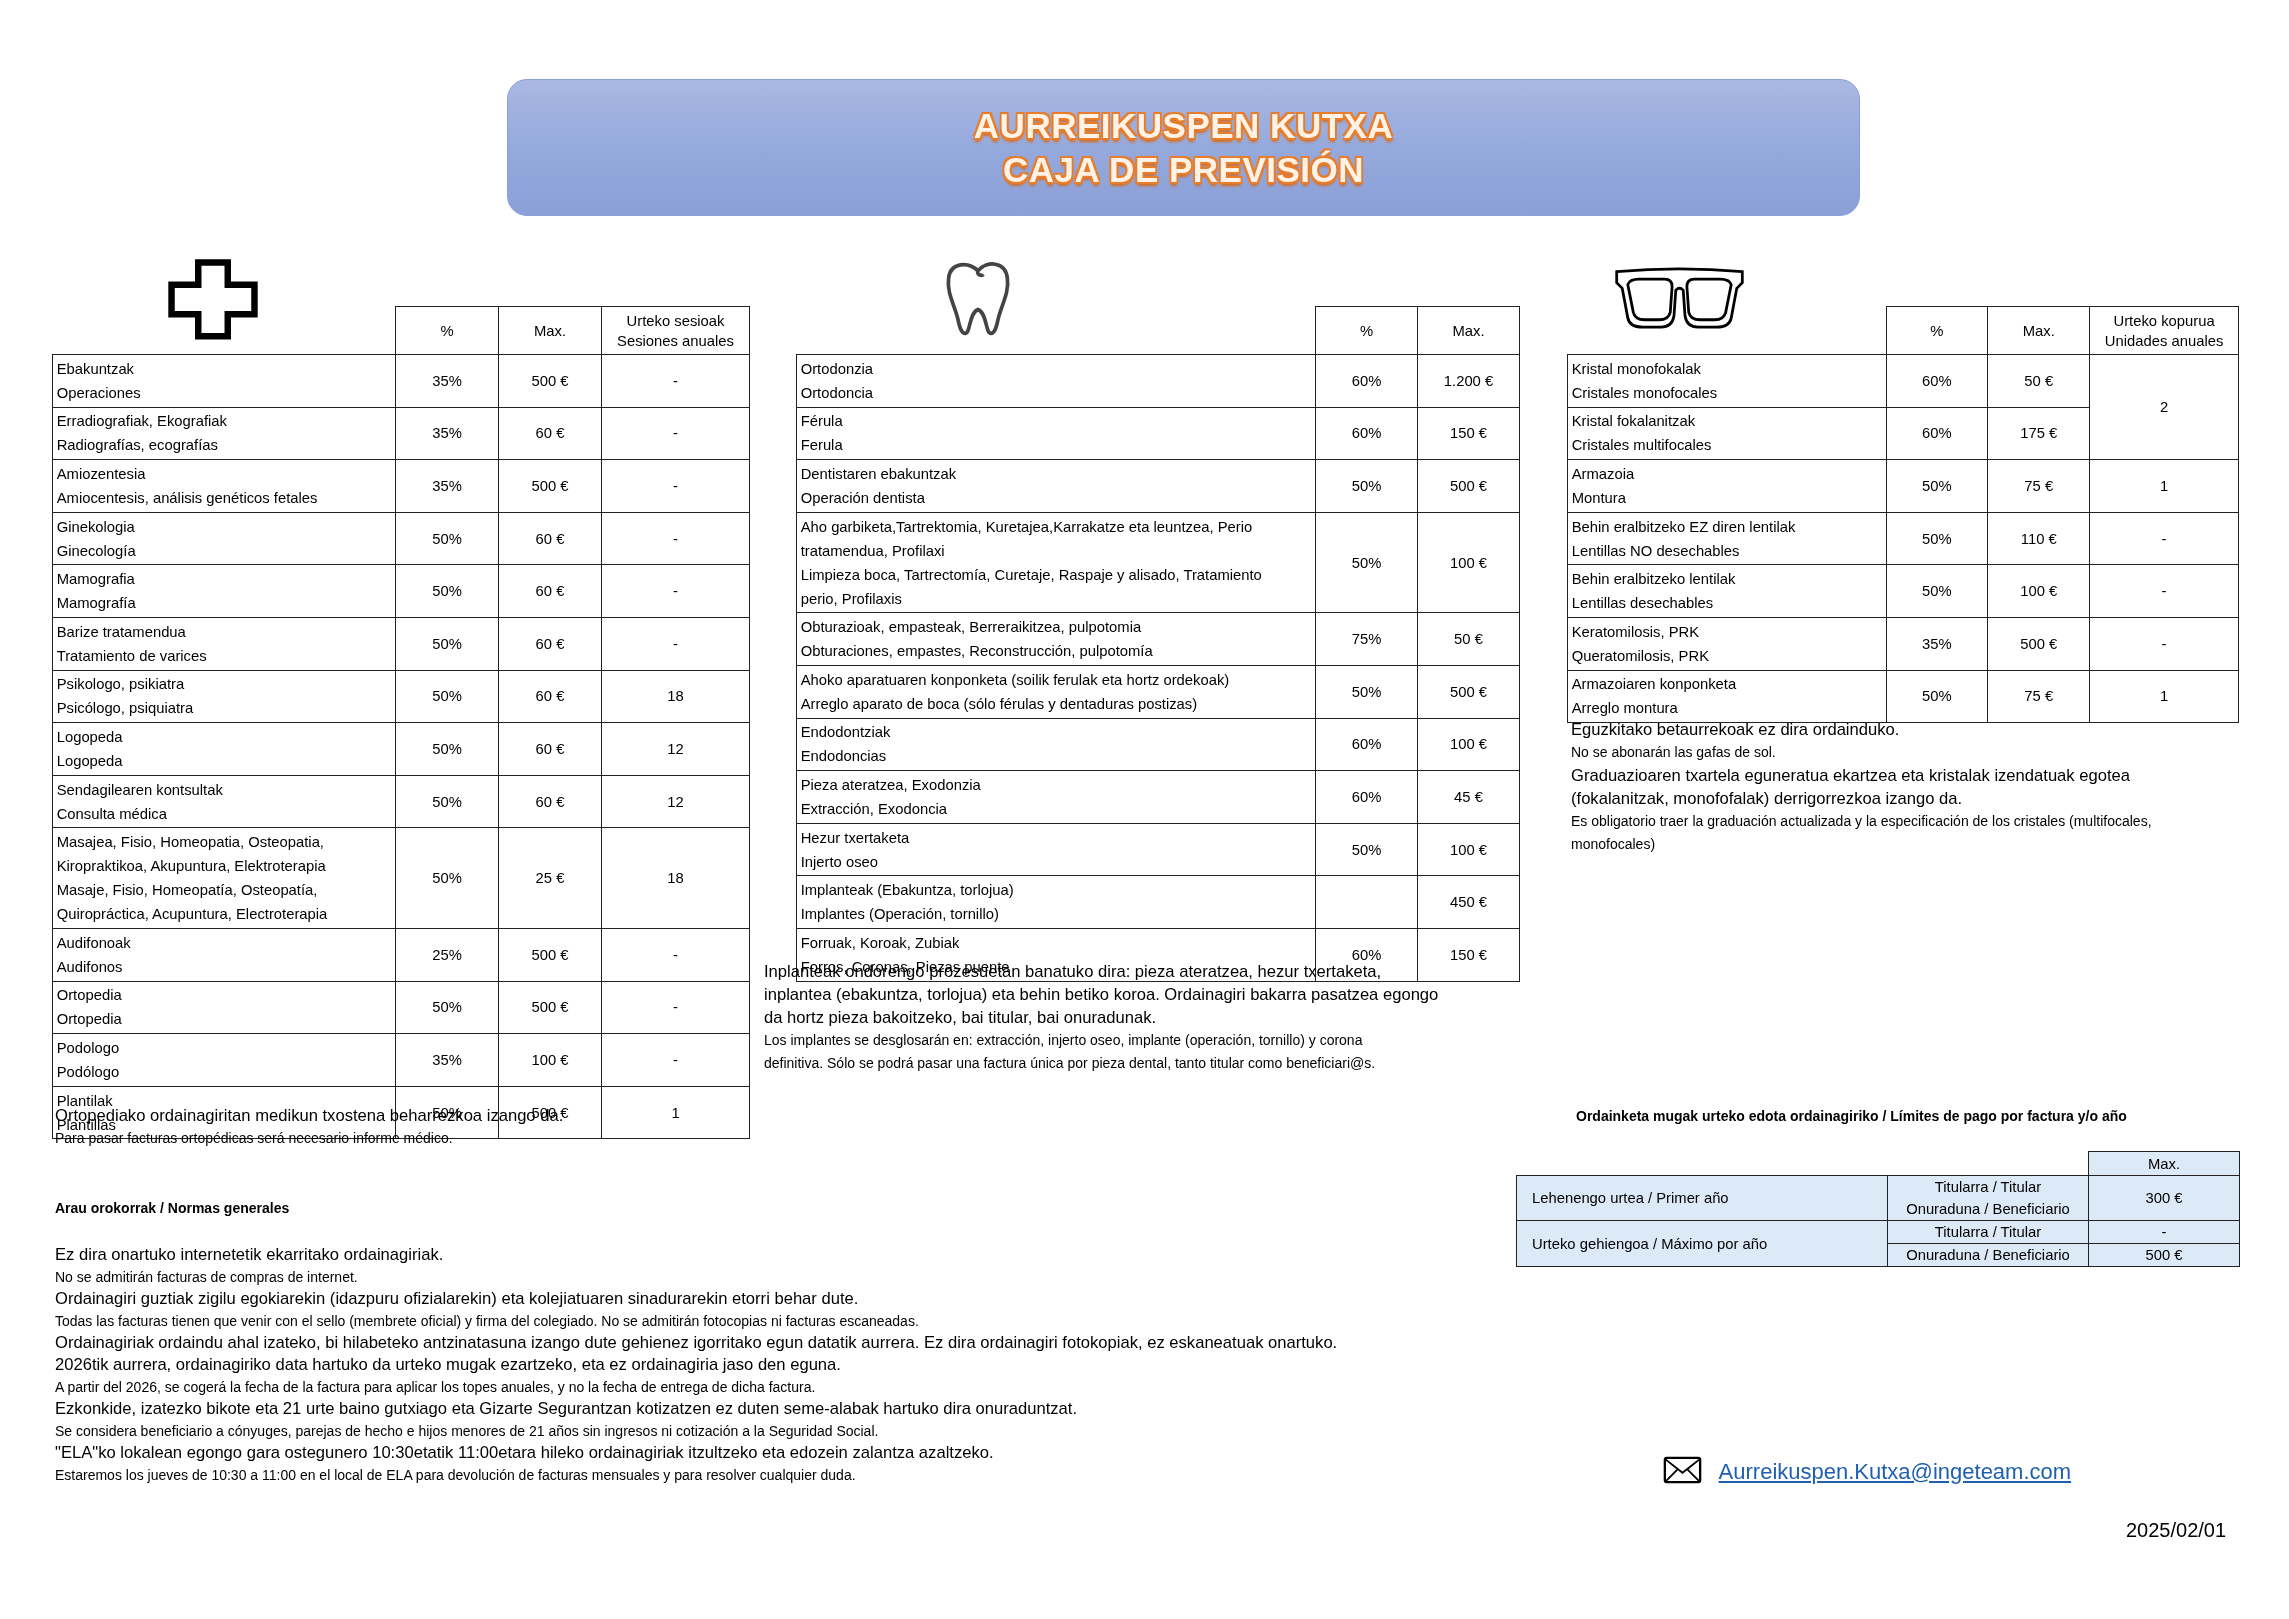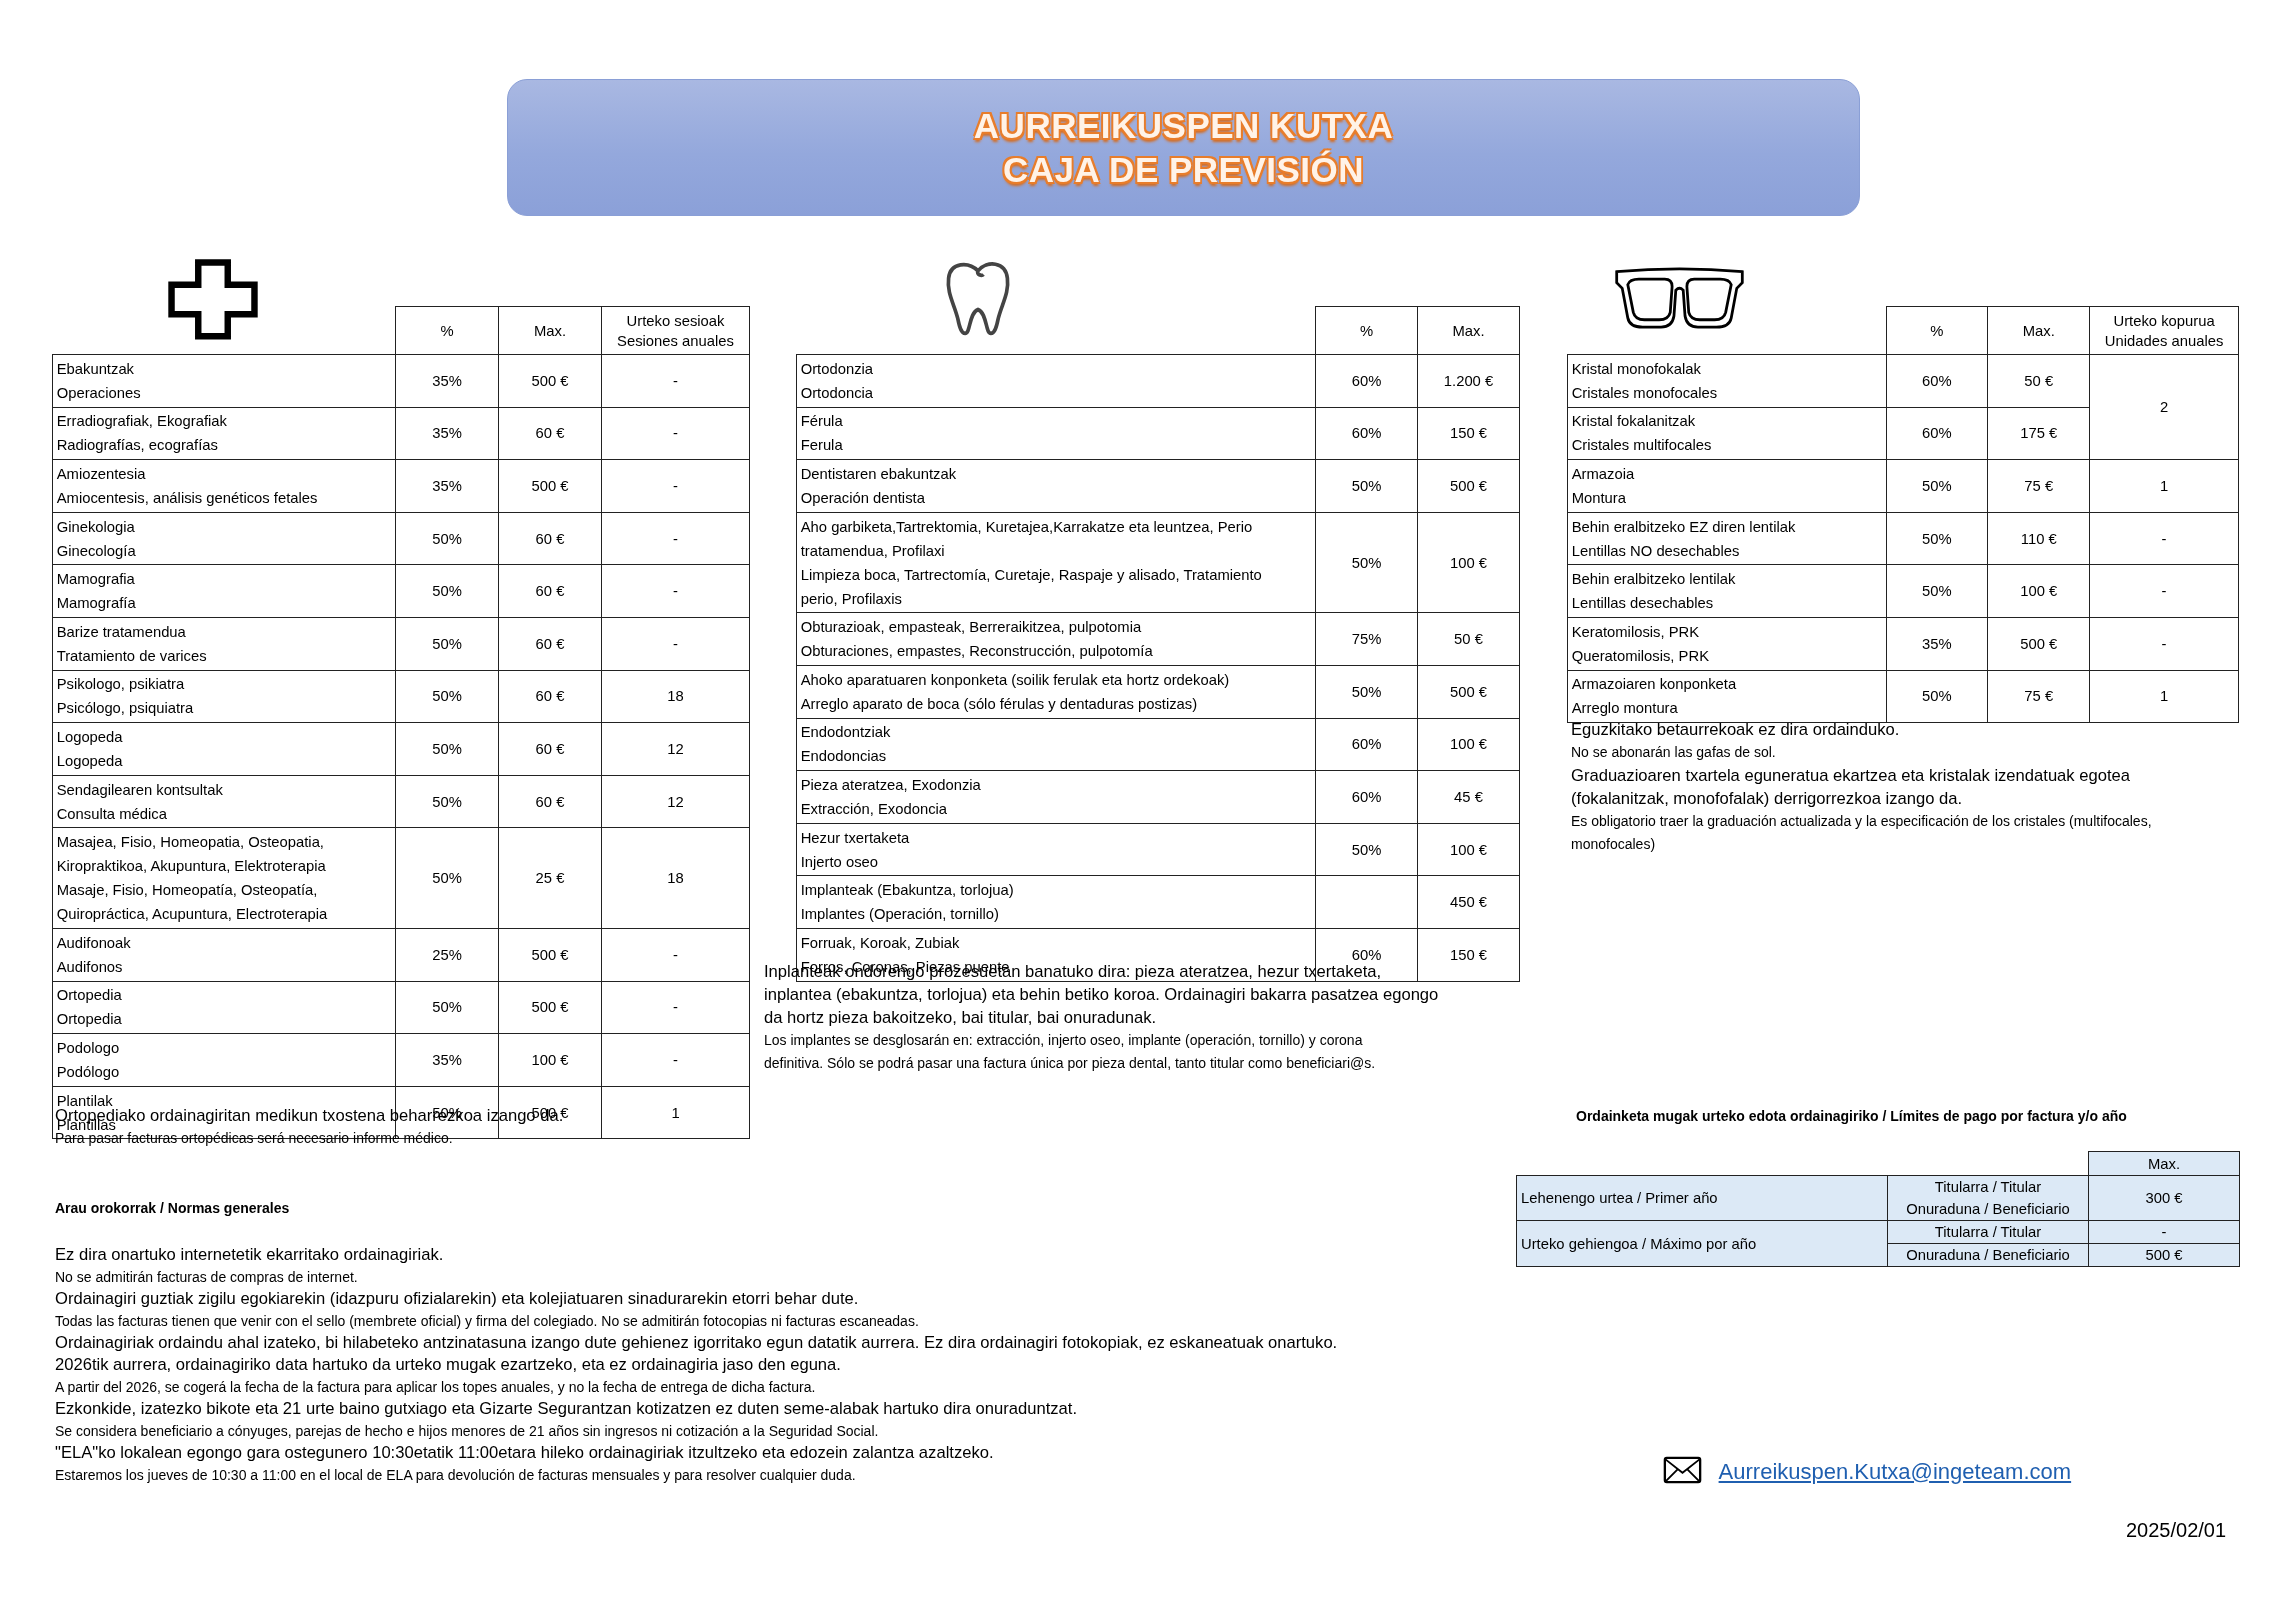--- a/index.html
+++ b/index.html
@@ -34,21 +34,21 @@
   .note { position: absolute; line-height: 23px; }
   .note .eu { font-size: 16.6px; display: block; }
   .note .es { font-size: 14px; display: block; }
 
   .section-head { position: absolute; font-weight: bold; font-size: 14px; }
 
   table.limits { position: absolute; border-collapse: collapse; font-size: 14.8px; }
   table.limits td { border: 1.8px solid #222; background: #dce9f6; vertical-align: middle; line-height: 22px; }
   table.limits td.noborder { border: none; background: transparent; }
   table.limits td.c { text-align: center; }
-  table.limits td.l { text-align: left; padding-left: 4px; }
+  table.limits td.l { text-align: left; padding-left: 15px; }
 
   .email { position: absolute; left: 1663px; top: 1456px; display: flex; align-items: center; gap: 16.6px; }
   .email a { color: #1f5fb0; text-decoration: underline; font-size: 22px; }
   .date { position: absolute; left: 2126px; top: 1519px; font-size: 20px; }
 </style>
 </head>
 <body>
 
 <div class="banner">
   <div class="t">AURREIKUSPEN KUTXA</div>

